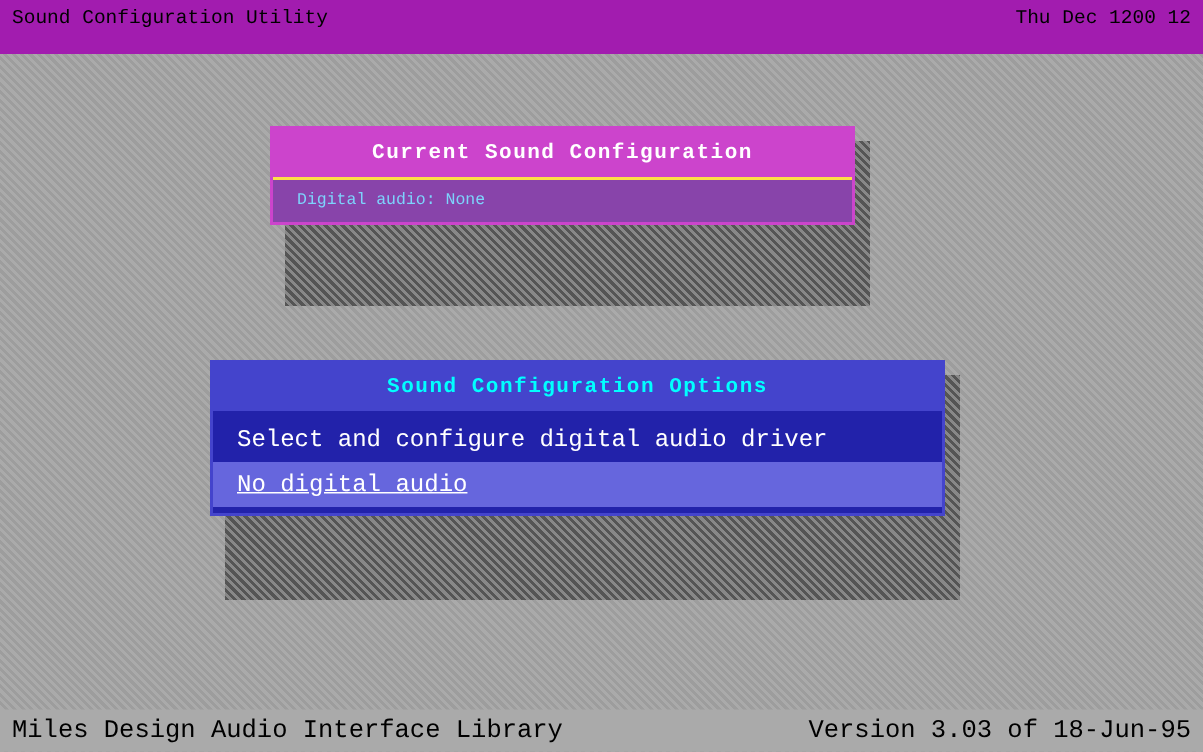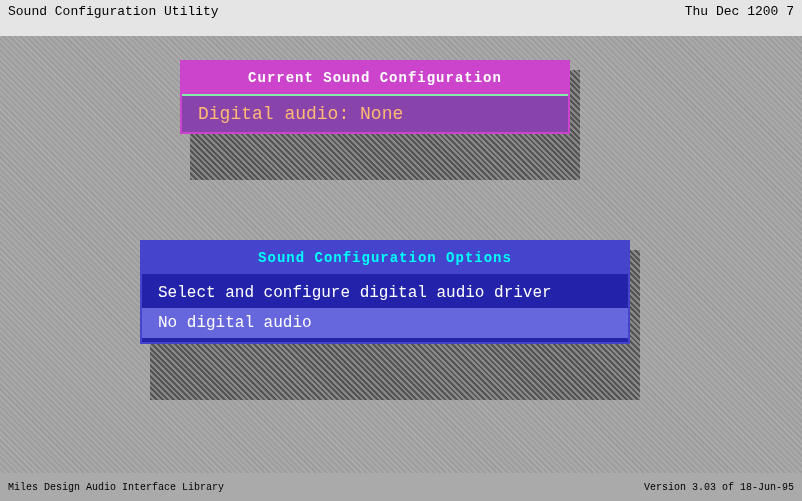--- a/index.html
+++ b/index.html
@@ -22,21 +22,21 @@
       overflow: hidden;
     }
 
     
     .top-bar {
       position: absolute;
       top: 0;
       left: 0;
       right: 0;
       height: 36px;
-      background-color: #e5e5e5;
+      background-color: #a21caf;
       display: flex;
       justify-content: space-between;
       align-items: flex-start;
       padding: 4px 8px 0 8px;
       color: #000;
       font-size: 13px;
     }
 
     .top-left {
       display: flex;
@@ -54,27 +54,27 @@
       bottom: 0;
       left: 0;
       right: 0;
       height: 28px;
       background-color: #aaaaaa;
       display: flex;
       justify-content: space-between;
       align-items: center;
       padding: 0 8px;
       color: #000;
-      font-size: 10px;
+      font-size: 17px;
     }
 
     
     .sound-config-box {
       position: absolute;
-      top: 60px;
+      top: 84px;
       left: 180px;
       width: 390px;
     }
 
     .sound-config-shadow {
       position: absolute;
       top: 10px;
       left: 10px;
       width: 390px;
       height: 110px;
@@ -98,24 +98,24 @@
       color: white;
       text-align: center;
       padding: 8px 12px;
       font-size: 14px;
       font-weight: bold;
       letter-spacing: 1px;
     }
 
     .sound-config-content {
       background-color: #8844aa;
-      color: #fdba74;
+      color: #7dd3fc;
       padding: 8px 16px;
-      font-size: 18px;
-      border-top: 2px solid #86efac;
+      font-size: 11px;
+      border-top: 2px solid #fde047;
     }
 
     
     .options-box {
       position: absolute;
       top: 240px;
       left: 140px;
       width: 490px;
     }
 
@@ -158,36 +158,37 @@
     .options-item {
       padding: 6px 16px;
       color: white;
       font-size: 16px;
       cursor: pointer;
     }
 
     .options-item.selected {
       background-color: #6666dd;
       color: white;
+      text-decoration: underline;
     }
 
     .options-item:not(.selected) {
       background-color: #2222aa;
     }
   </style>
 </head>
 <body>
 
 <div class="top-bar">
   <div class="top-left">
     <span>Sound Configuration Utility</span>
   </div>
   <div class="top-right">
     <span>Thu Dec 12</span>
-    <span>00 7</span>
+    <span>00 12</span>
   </div>
 </div>
 
 <div class="sound-config-box">
   <div class="sound-config-shadow"></div>
   <div class="sound-config-inner">
     <div class="sound-config-title">Current Sound Configuration</div>
     <div class="sound-config-content">Digital audio: None</div>
   </div>
 </div>

